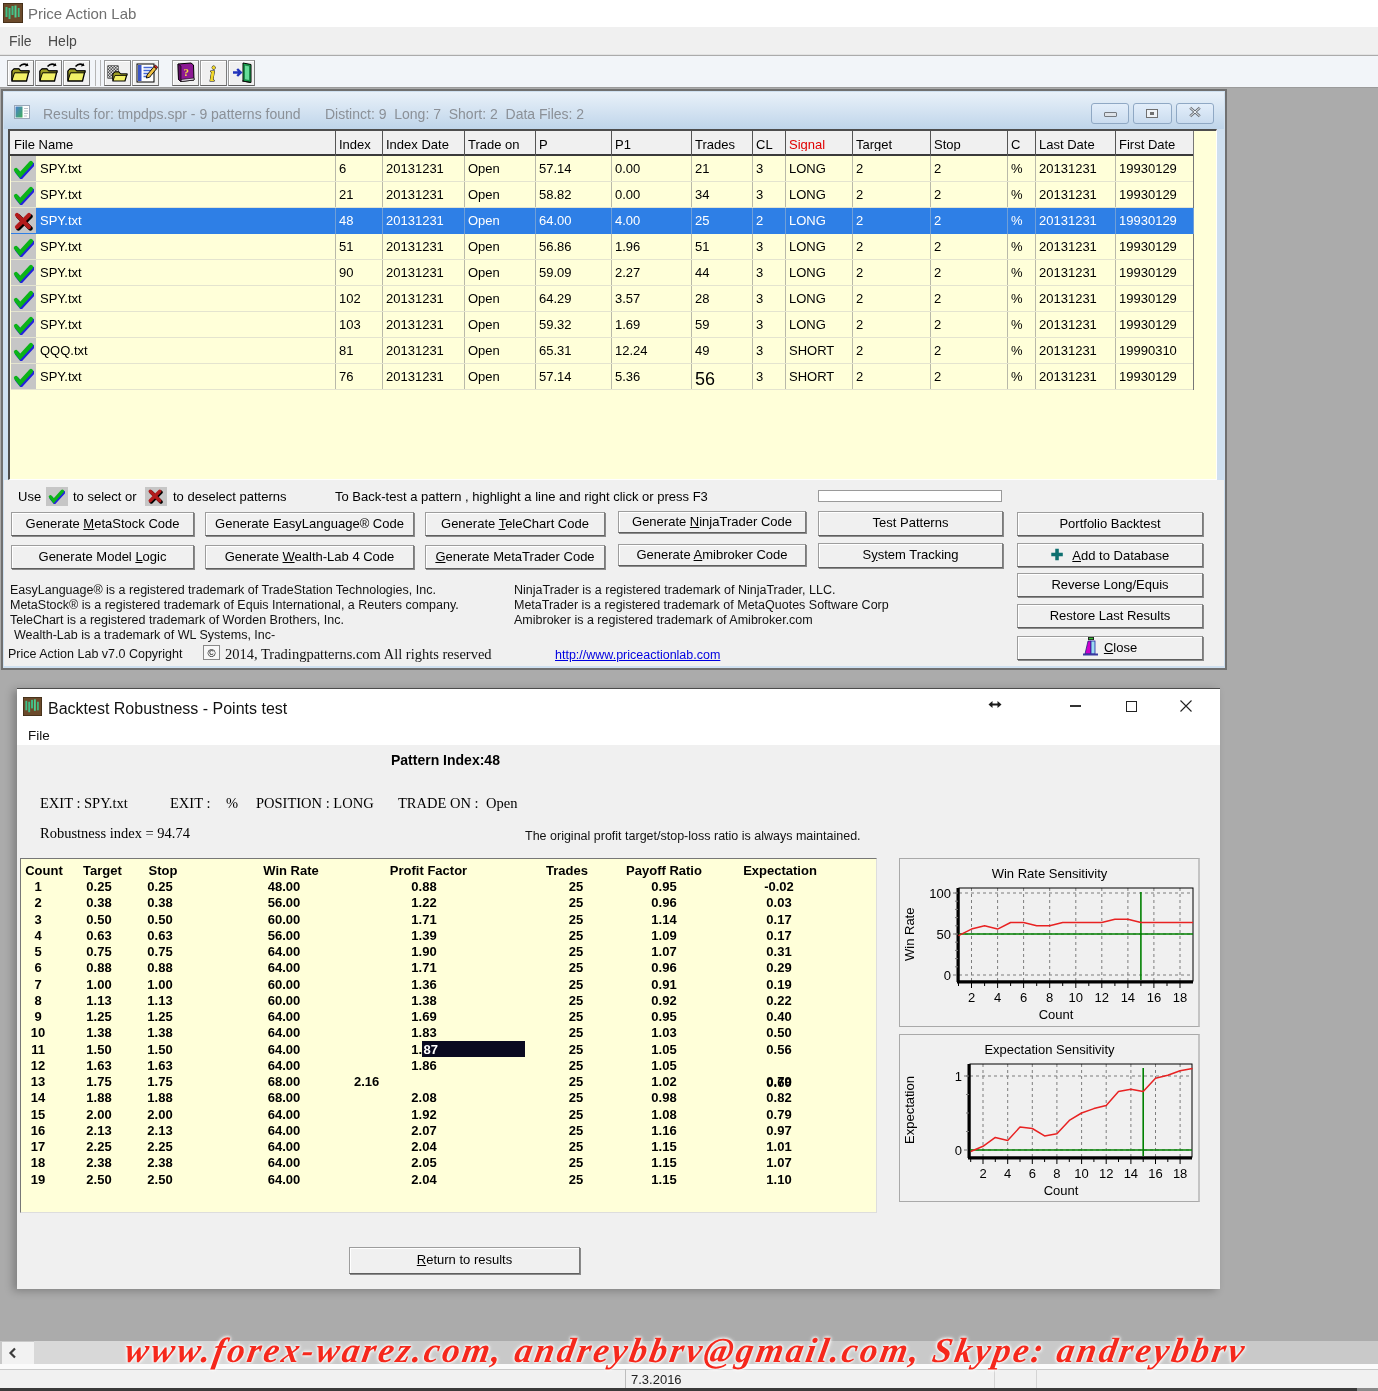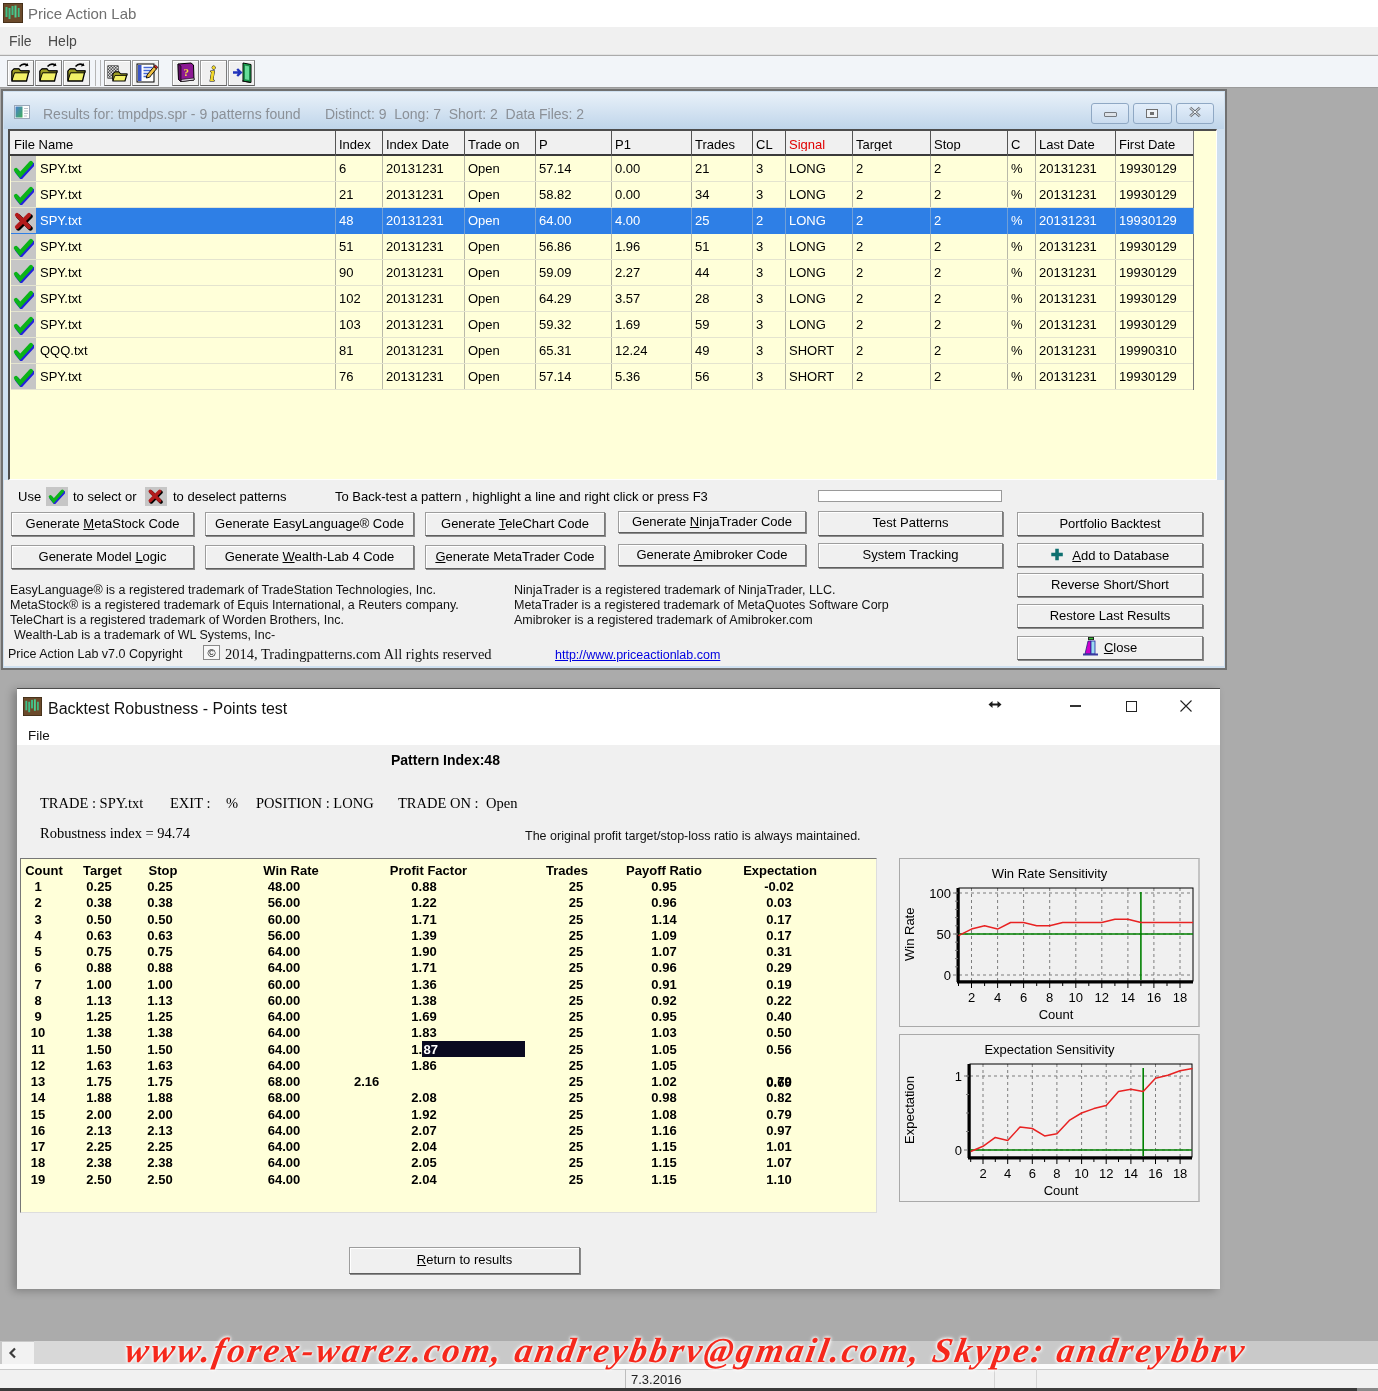--- a/index.html
+++ b/index.html
@@ -326,21 +326,21 @@
 <div class="abs" style="left:12px;top:367px;width:22px;height:20px;"><svg width="22" height="20" viewBox="0 0 22 20">
       <path d="M4 11 L8 16 L19 4" fill="none" stroke="#2222dd" stroke-width="4.6" stroke-linecap="round" transform="translate(1.2,1.6)"></path>
       <path d="M4 11 L8 16 L19 4" fill="none" stroke="#0bb418" stroke-width="4.2" stroke-linecap="round"></path>
     </svg></div>
 <div class="abs" style="left:40px;top:369px;width:293px;height:15px;font-size:13px;color:#000;white-space:nowrap;">SPY.txt</div>
 <div class="abs" style="left:339px;top:369px;width:41px;height:15px;font-size:13px;color:#000;white-space:nowrap;">76</div>
 <div class="abs" style="left:386px;top:369px;width:76px;height:15px;font-size:13px;color:#000;white-space:nowrap;">20131231</div>
 <div class="abs" style="left:468px;top:369px;width:65px;height:15px;font-size:13px;color:#000;white-space:nowrap;">Open</div>
 <div class="abs" style="left:539px;top:369px;width:70px;height:15px;font-size:13px;color:#000;white-space:nowrap;">57.14</div>
 <div class="abs" style="left:615px;top:369px;width:74px;height:15px;font-size:13px;color:#000;white-space:nowrap;">5.36</div>
-<div class="abs" style="left:695px;top:369px;width:55px;height:15px;font-size:13px;color:#000;white-space:nowrap;">56</div>
+<div class="abs" style="left:695px;top:369px;width:55px;height:15px;font-size:18px;color:#000;white-space:nowrap;">56</div>
 <div class="abs" style="left:756px;top:369px;width:27px;height:15px;font-size:13px;color:#000;white-space:nowrap;">3</div>
 <div class="abs" style="left:789px;top:369px;width:61px;height:15px;font-size:13px;color:#000;white-space:nowrap;">SHORT</div>
 <div class="abs" style="left:856px;top:369px;width:72px;height:15px;font-size:13px;color:#000;white-space:nowrap;">2</div>
 <div class="abs" style="left:934px;top:369px;width:71px;height:15px;font-size:13px;color:#000;white-space:nowrap;">2</div>
 <div class="abs" style="left:1011px;top:369px;width:22px;height:15px;font-size:13px;color:#000;white-space:nowrap;">%</div>
 <div class="abs" style="left:1039px;top:369px;width:74px;height:15px;font-size:13px;color:#000;white-space:nowrap;">20131231</div>
 <div class="abs" style="left:1119px;top:369px;width:72px;height:15px;font-size:13px;color:#000;white-space:nowrap;">19930129</div>
 <div class="abs" style="left:11px;top:389px;width:1182px;height:1px;background:#e4e4cf;"></div>
 <div class="abs" style="left:4px;top:480px;width:1220px;height:186px;background:#f0f0f0;"></div>
 <div class="abs" style="left:18px;top:489px;width:28px;height:16px;font-size:13px;">Use</div>
@@ -363,21 +363,21 @@
 <div class="btn" style="left:425px;top:512px;width:180px;height:24px;line-height:21px;">Generate <u>T</u>eleChart Code</div>
 <div class="btn" style="left:618px;top:511px;width:188px;height:22px;line-height:19px;">Generate <u>N</u>injaTrader Code</div>
 <div class="btn" style="left:818px;top:511px;width:185px;height:25px;line-height:22px;">Test Patterns</div>
 <div class="btn" style="left:1017px;top:512px;width:186px;height:24px;line-height:21px;">Portfolio Backtest</div>
 <div class="btn" style="left:11px;top:545px;width:183px;height:24px;line-height:21px;">Generate Model <u>L</u>ogic</div>
 <div class="btn" style="left:205px;top:545px;width:209px;height:24px;line-height:21px;">Generate <u>W</u>ealth-Lab 4 Code</div>
 <div class="btn" style="left:425px;top:545px;width:180px;height:24px;line-height:21px;"><u>G</u>enerate MetaTrader Code</div>
 <div class="btn" style="left:618px;top:544px;width:188px;height:22px;line-height:19px;">Generate <u>A</u>mibroker Code</div>
 <div class="btn" style="left:818px;top:543px;width:185px;height:25px;line-height:22px;">S<u>y</u>stem Tracking</div>
 <div class="btn" style="left:1017px;top:543px;width:186px;height:24px;line-height:21px;"><span style="color:#0e7070;font-weight:bold;font-size:15px;margin-right:6px;">✚</span> <u>A</u>dd to Database</div>
-<div class="btn" style="left:1017px;top:573px;width:186px;height:24px;line-height:21px;">Reverse Short/Short</div>
+<div class="btn" style="left:1017px;top:573px;width:186px;height:24px;line-height:21px;">Reverse Long/Equis</div>
 <div class="btn" style="left:1017px;top:604px;width:186px;height:24px;line-height:21px;">Restore Last Results</div>
 <div class="btn" style="left:1017px;top:636px;width:186px;height:24px;line-height:21px;"><svg width="15" height="19" viewBox="0 0 15 19" style="margin-right:6px;">
       <rect x="5" y="0" width="6" height="3" fill="#222"></rect>
       <rect x="6" y="0.8" width="4" height="1.4" fill="#30c030"></rect>
       <path d="M2 17 L5 4 L8 4 L8 17 Z" fill="#cc00cc" stroke="#202080" stroke-width="0.8"></path>
       <rect x="8" y="4" width="4" height="13" fill="#9adcf0" stroke="#2020a0" stroke-width="0.8"></rect>
       <rect x="0" y="16.5" width="15" height="2" fill="#3a3aa0"></rect>
     </svg><u>C</u>lose</div>
 <div class="abs" style="left:10px;top:583px;width:500px;height:14px;font-size:12.5px;color:#111;white-space:nowrap;">EasyLanguage® is a registered trademark of TradeStation Technologies, Inc.</div>
 <div class="abs" style="left:10px;top:598px;width:500px;height:14px;font-size:12.5px;color:#111;white-space:nowrap;">MetaStock® is a registered trademark of Equis International, a Reuters company.</div>
@@ -408,21 +408,21 @@
     <path d="M13.5 4.5 L9.5 1 L9.5 8 Z" fill="#1c1c1c"></path>
   </svg>
 <div class="abs" style="left:1070px;top:705px;width:11px;height:1.6px;background:#333;"></div>
 <div class="abs" style="left:1126px;top:701px;width:11px;height:11px;border:1px solid #222;"></div>
 <svg class="abs" style="left:1180px;top:700px;width:12px;height:12px;" viewBox="0 0 12 12">
     <path d="M0.5 0.5 L11.5 11.5 M11.5 0.5 L0.5 11.5" stroke="#222" stroke-width="1.1"></path>
   </svg>
 <div class="abs" style="left:28px;top:728px;width:30px;height:15px;font-size:13.5px;color:#111;">File</div>
 <div class="abs" style="left:17px;top:745px;width:1203px;height:543px;background:#f0f0f0;"></div>
 <div class="abs" style="left:391px;top:752px;width:170px;height:15px;font-size:14px;font-weight:bold;color:#000;">Pattern Index:48</div>
-<div class="abs" style="left:40px;top:795px;width:200px;height:17px;font-family:'Liberation Serif',serif;font-size:14.5px;">TRADE : SPY.txt</div>
+<div class="abs" style="left:40px;top:795px;width:200px;height:17px;font-family:'Liberation Serif',serif;font-size:14.5px;">EXIT : SPY.txt</div>
 <div class="abs" style="left:170px;top:795px;width:70px;height:17px;font-family:'Liberation Serif',serif;font-size:14.5px;">EXIT :</div>
 <div class="abs" style="left:226px;top:795px;width:20px;height:17px;font-family:'Liberation Serif',serif;font-size:14.5px;">%</div>
 <div class="abs" style="left:256px;top:795px;width:160px;height:17px;font-family:'Liberation Serif',serif;font-size:14.5px;">POSITION : LONG</div>
 <div class="abs" style="left:398px;top:795px;width:130px;height:17px;font-family:'Liberation Serif',serif;font-size:14.5px;">TRADE ON :</div>
 <div class="abs" style="left:486px;top:795px;width:60px;height:17px;font-family:'Liberation Serif',serif;font-size:14.5px;">Open</div>
 <div class="abs" style="left:40px;top:825px;width:260px;height:16px;font-family:'Liberation Serif',serif;font-size:14.5px;">Robustness index = 94.74</div>
 <div class="abs" style="left:525px;top:829px;width:360px;height:14px;font-size:12.5px;color:#111;">The original profit target/stop-loss ratio is always maintained.</div>
 <div class="abs" style="left:20px;top:858px;width:857px;height:355px;background:#ffffd9;border:1px solid #777;border-right-color:#ddd;border-bottom-color:#ddd;"></div>
 <div class="abs" style="left:-26px;top:863px;width:140px;height:14px;font-size:13px;font-weight:bold;text-align:center;">Count</div>
 <div class="abs" style="left:32.5px;top:863px;width:140px;height:14px;font-size:13px;font-weight:bold;text-align:center;">Target</div>

